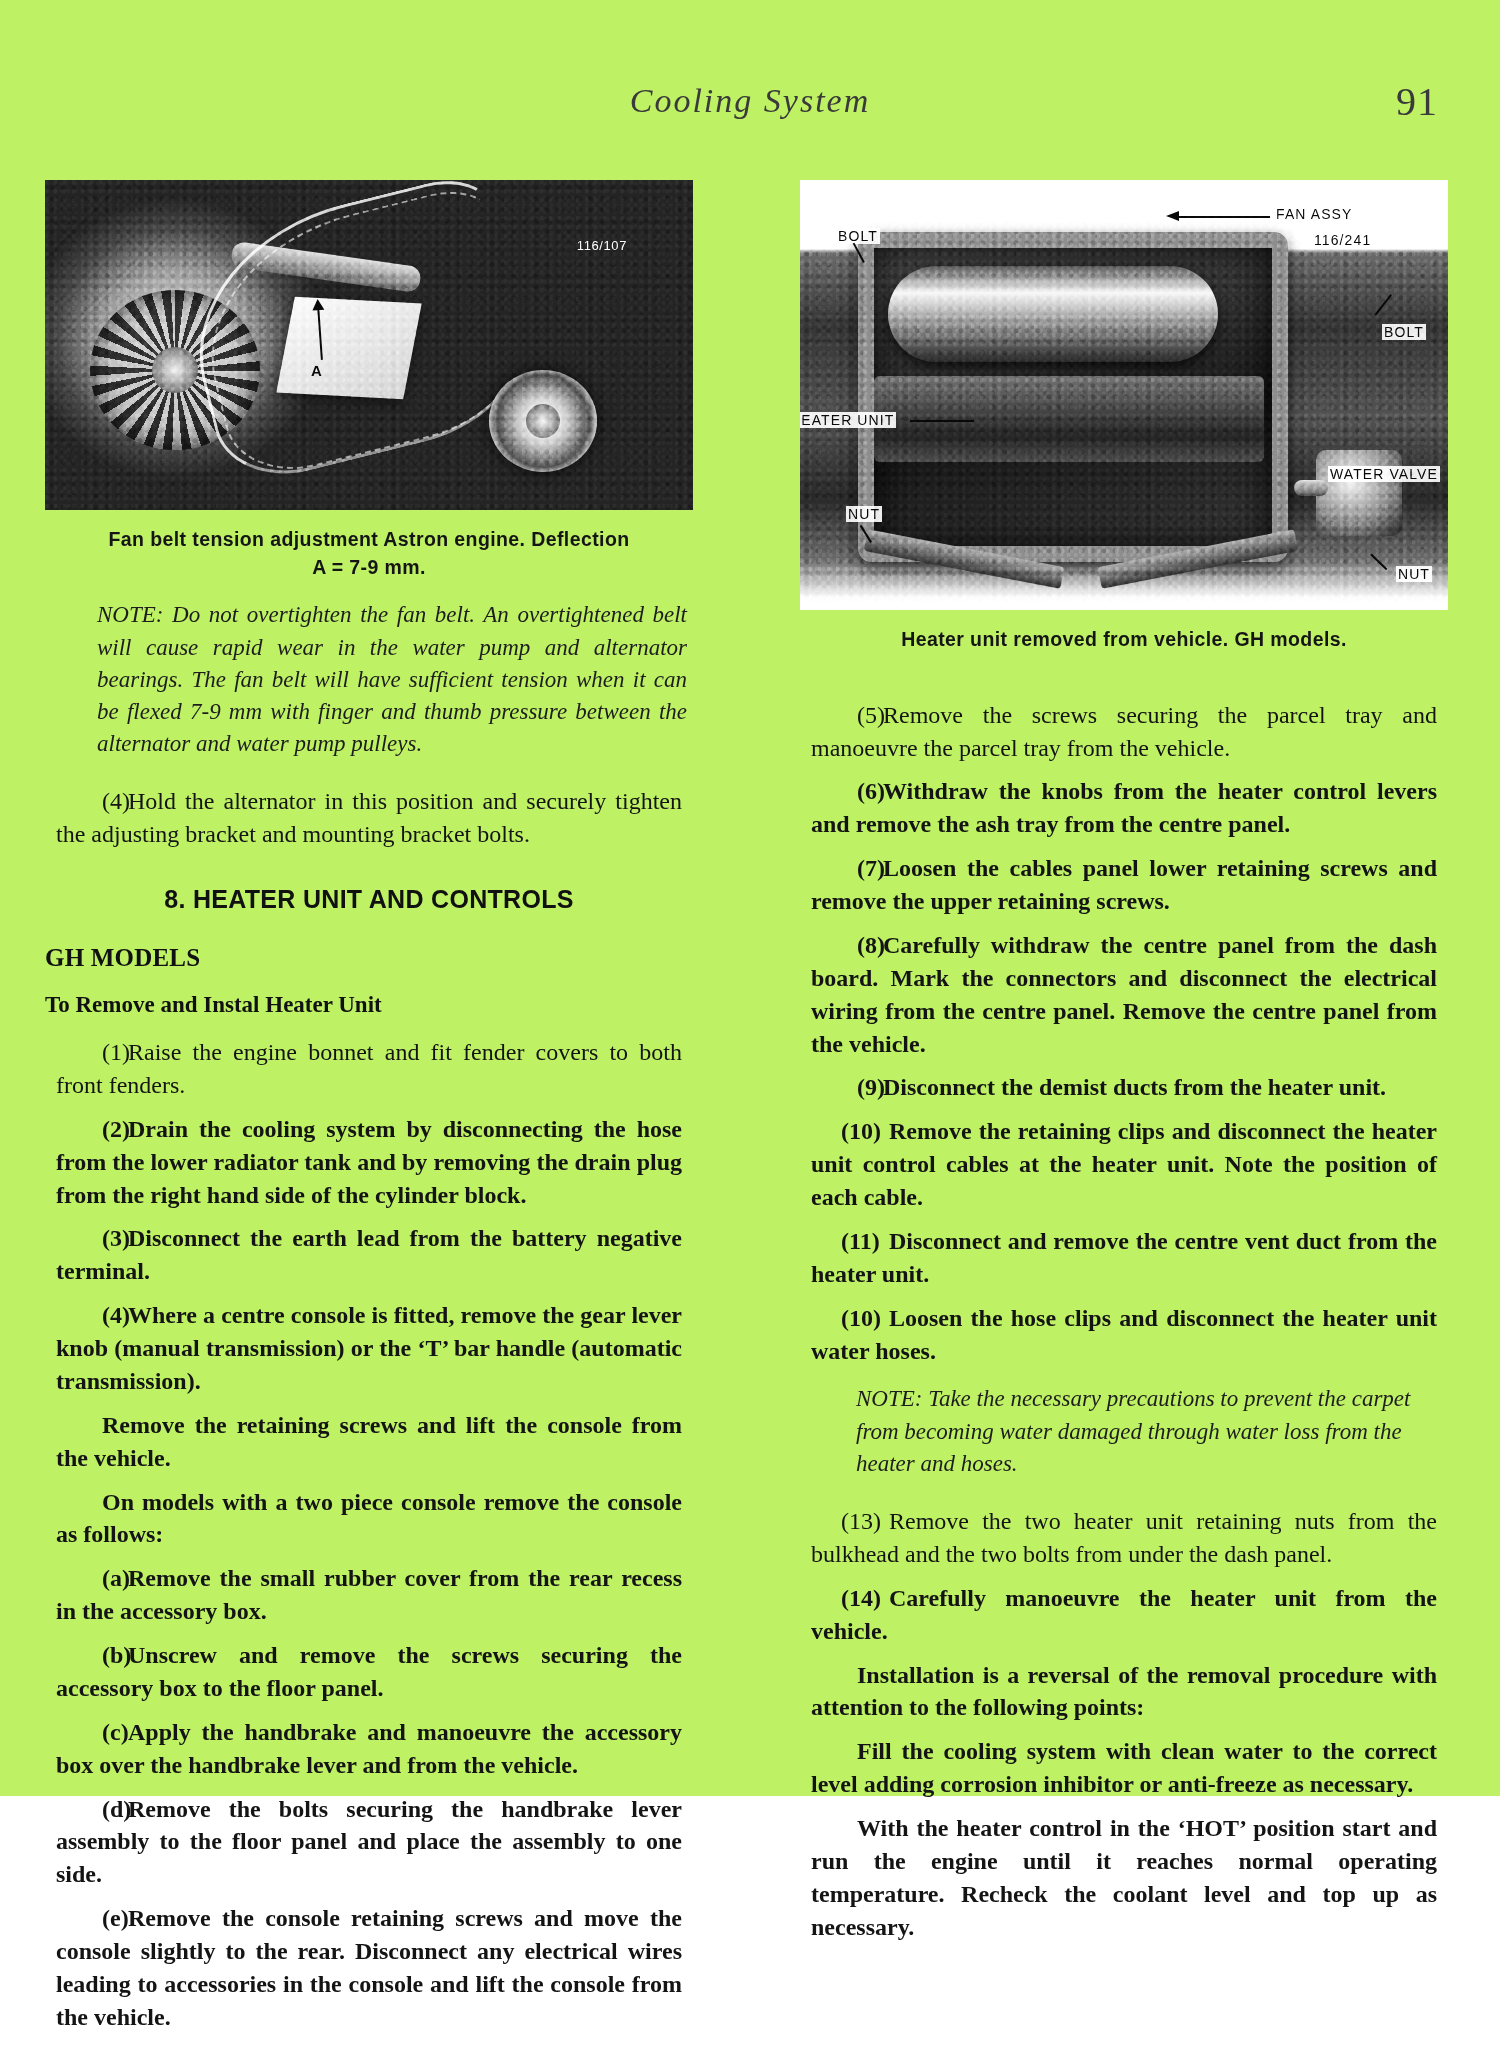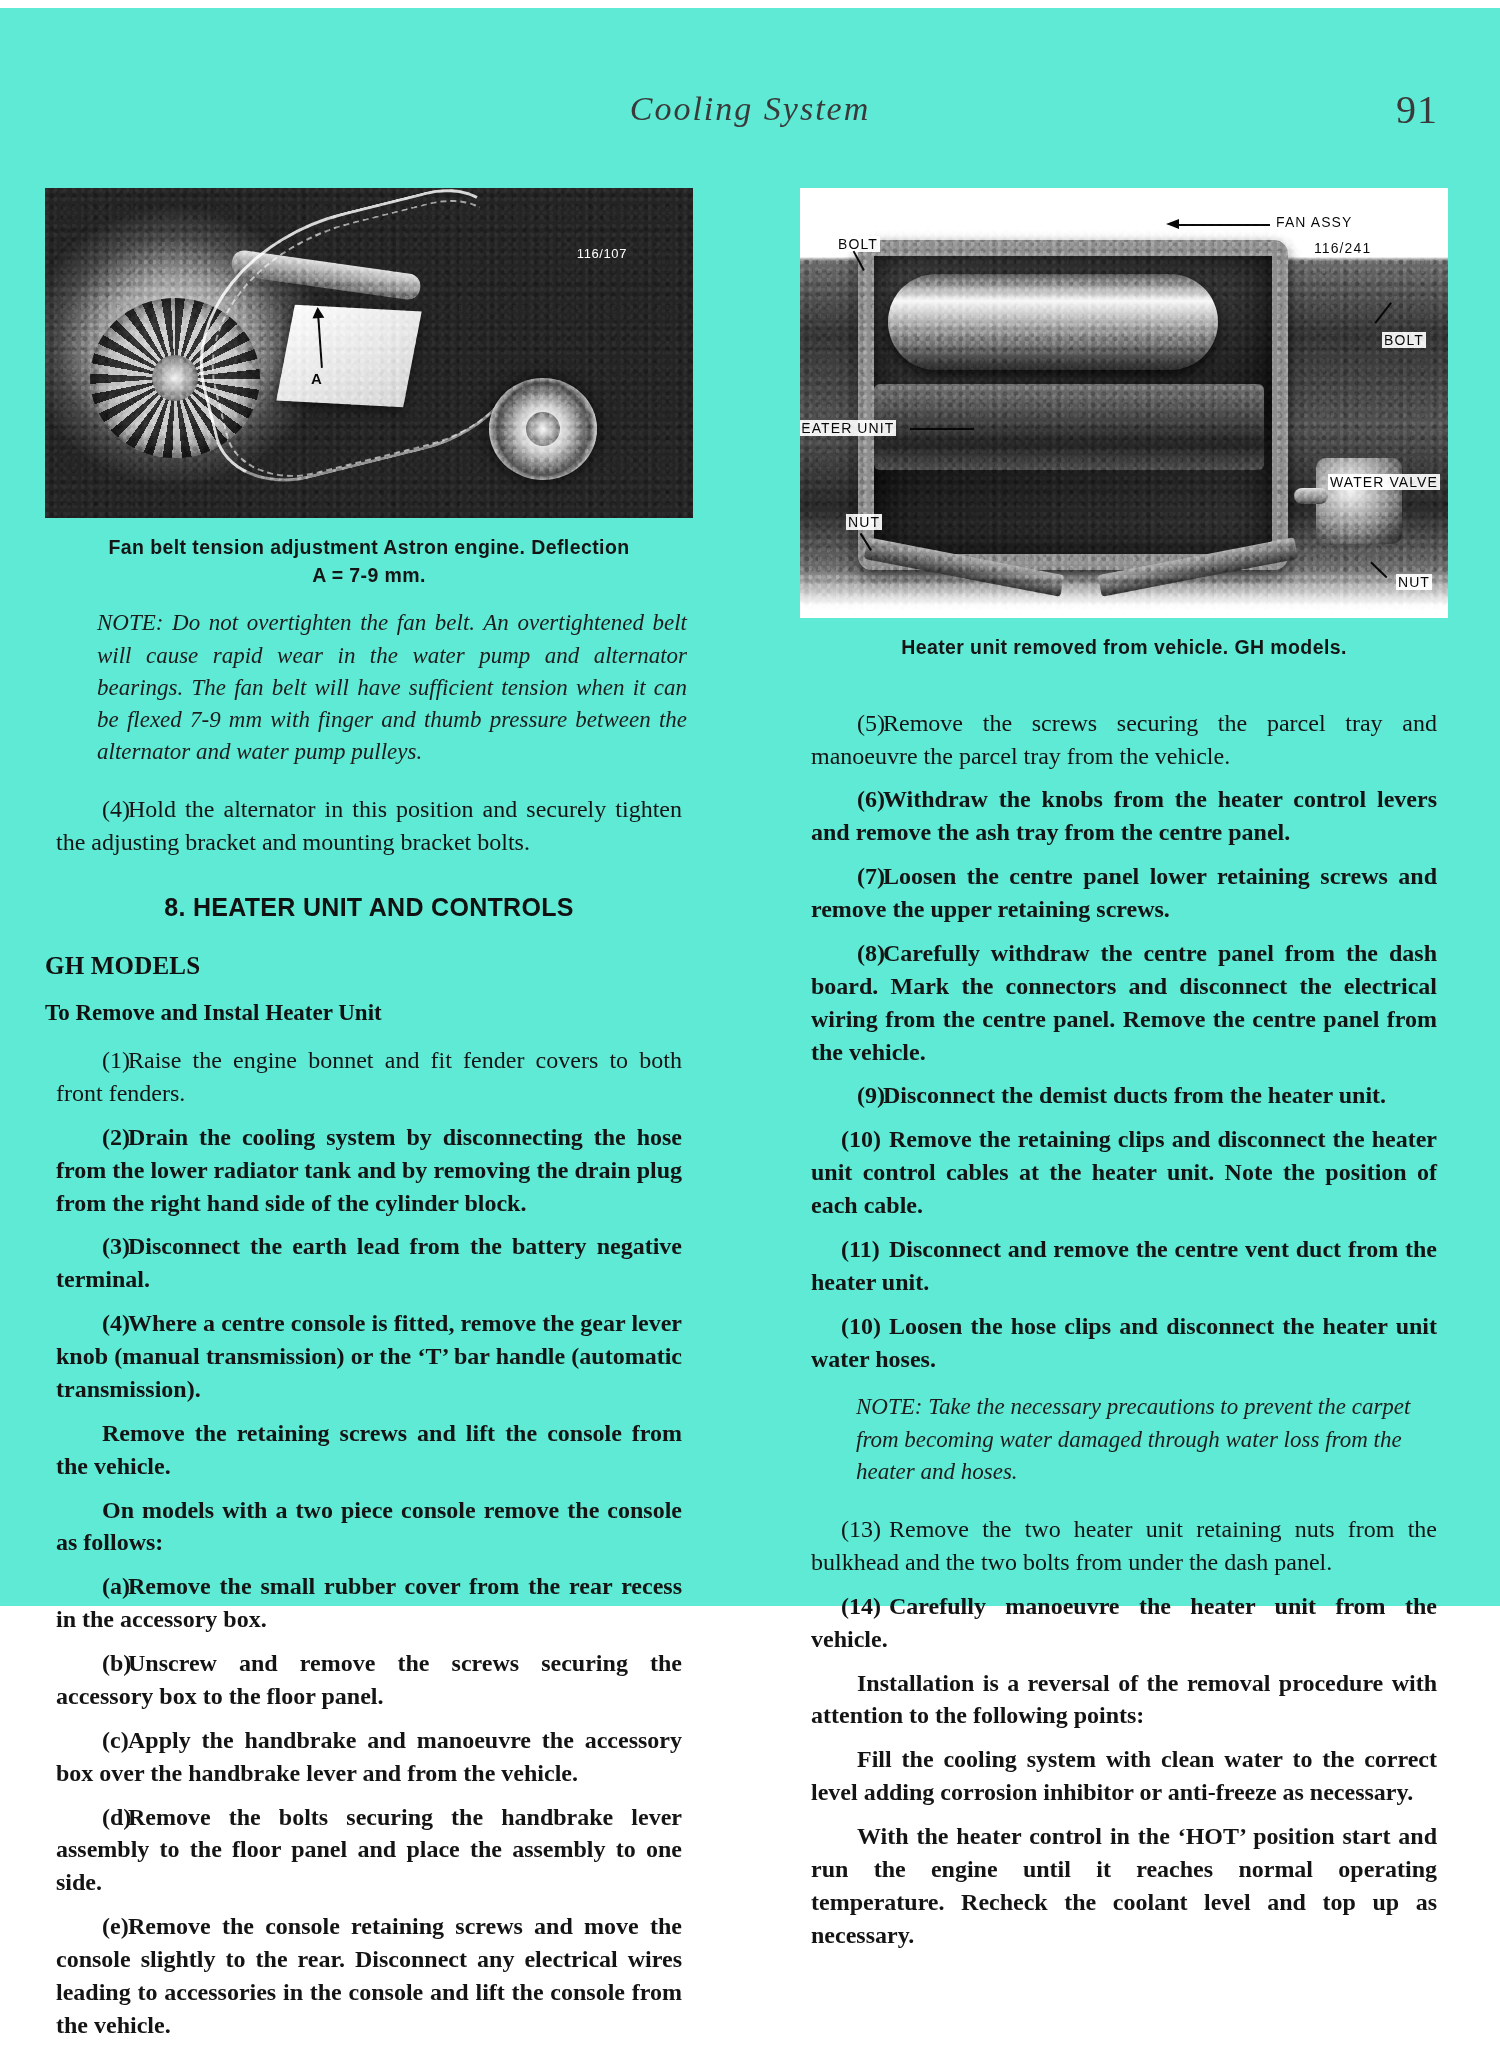--- a/index.html
+++ b/index.html
@@ -10,23 +10,23 @@
     background: #ffffff;
     font-family: "Liberation Serif", serif;
     color: #1a1a1a;
     position: relative;
     overflow: hidden;
   }
 
   
   .page {
     position: absolute;
-    left: 0; top: 8px;
-    width: 1500px; height: 1598px;
-    background: #5eead4;
+    left: 0; top: 0;
+    width: 1500px; height: 1796px;
+    background: #bef264;
   }
 
   
   .running-head {
     position: absolute;
     left: 0; top: 82px;
     width: 1500px;
     text-align: center;
   }
   .running-head .title {
@@ -434,21 +434,21 @@
 
     <div style="height:34px"></div>
 
     <p class="body">
       <span class="num">(5)</span><span>Remove the screws securing the parcel tray and manoeuvre the parcel tray from the vehicle.</span>
     </p>
     <p class="body">
       <span class="num">(6)</span><span>Withdraw the knobs from the heater control levers and remove the ash tray from the centre panel.</span>
     </p>
     <p class="body">
-      <span class="num">(7)</span><span>Loosen the centre panel lower retaining screws and remove the upper retaining screws.</span>
+      <span class="num">(7)</span><span>Loosen the cables panel lower retaining screws and remove the upper retaining screws.</span>
     </p>
     <p class="body">
       <span class="num">(8)</span><span>Carefully withdraw the centre panel from the dash board. Mark the connectors and disconnect the electrical wiring from the centre panel. Remove the centre panel from the vehicle.</span>
     </p>
     <p class="body">
       <span class="num">(9)</span><span>Disconnect the demist ducts from the heater unit.</span>
     </p>
     <p class="body">
       <span class="num-wide">(10)</span><span>Remove the retaining clips and disconnect the heater unit control cables at the heater unit. Note the position of each cable.</span>
     </p>

